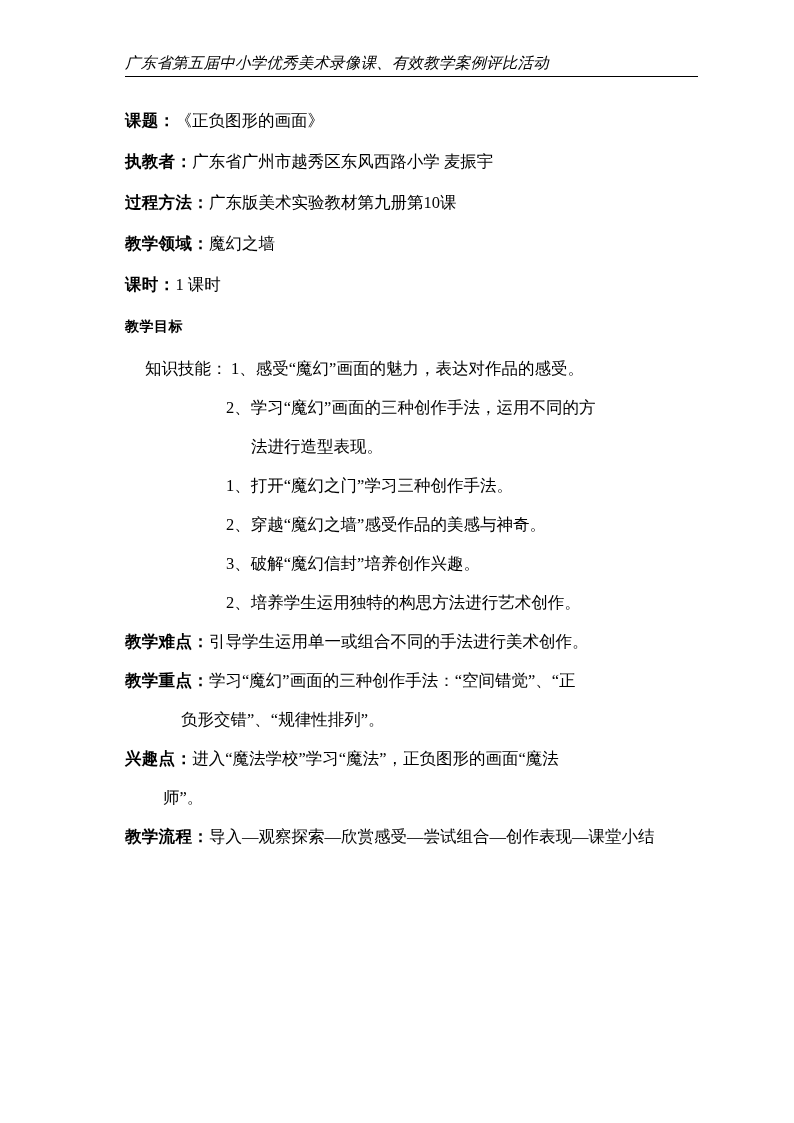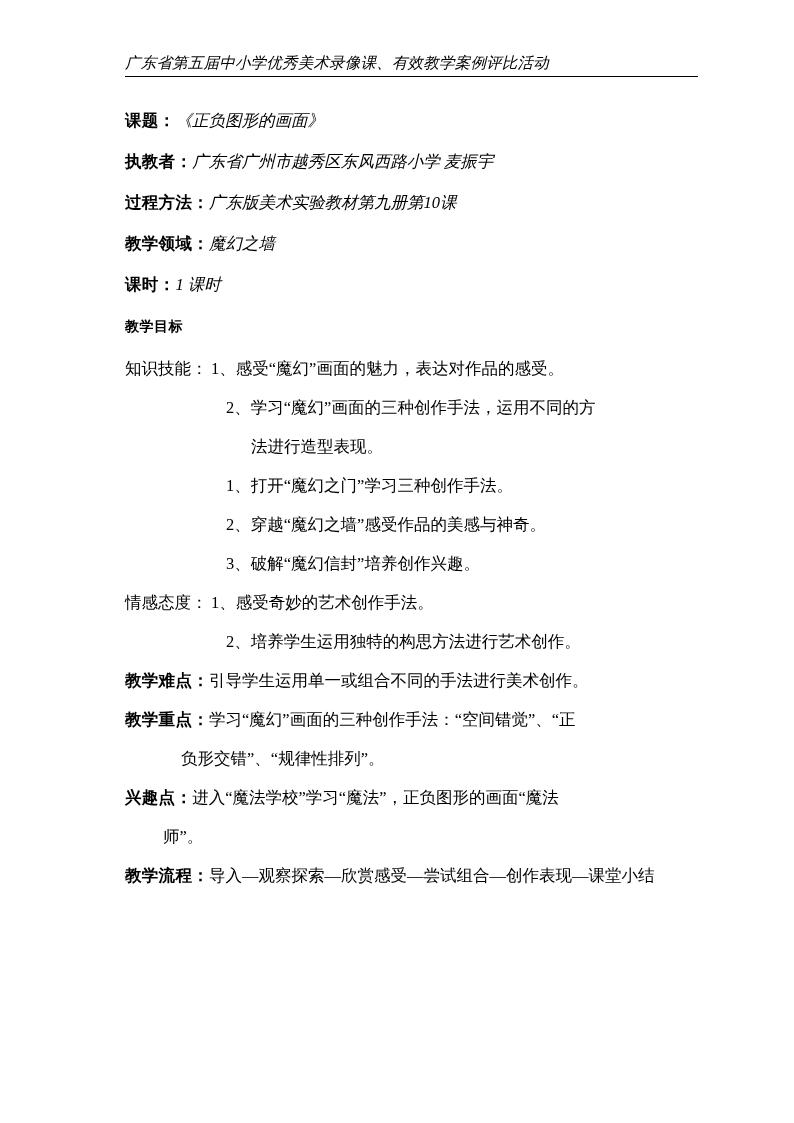--- a/index.html
+++ b/index.html
@@ -57,21 +57,20 @@
     margin-bottom: 0;
     line-height: 41px;
     white-space: nowrap;
   }
   .lbl-bold {
     font-weight: bold;
     letter-spacing: 0.3px;
   }
   .val {
     font-weight: normal;
-    font-style: italic;
   }
 
   
   .section-head {
     font-weight: bold;
     font-size: 14px;
     line-height: 44px;
     letter-spacing: 0.5px;
   }
 
@@ -79,20 +78,21 @@
   .obj-group {
     line-height: 39px;
   }
   .obj-line {
     display: block;
     white-space: nowrap;
   }
   .obj-label {
     display: inline-block;
     width: 86px;
+    margin-left: 20px;
   }
   .obj-num-indent {
     display: inline-block;
     width: 101px;
   }
   .obj-wrap-indent {
     display: inline-block;
     width: 126px;
   }
   .obj-text { }
@@ -166,23 +166,20 @@
       <div class="obj-line">
         <span class="obj-num-indent"></span><span>2、</span><span class="obj-text">穿越“魔幻之墙”感受作品的美感与神奇。</span>
       </div>
       <div class="obj-line">
         <span class="obj-num-indent"></span><span>3、</span><span class="obj-text">破解“魔幻信封”培养创作兴趣。</span>
       </div>
     </div>
 
     <div class="obj-group">
       <div class="obj-line">
-        <span class="obj-label">情感态度：</span><span>1、</span><span class="obj-text">感受奇妙的艺术创作手法。</span>
-      </div>
-      <div class="obj-line">
         <span class="obj-num-indent"></span><span>2、</span><span class="obj-text">培养学生运用独特的构思方法进行艺术创作。</span>
       </div>
     </div>
 
     <div class="kp">
       <div class="kp-line">
         <span class="lbl-bold">教学难点：</span><span>引导学生运用单一或组合不同的手法进行美术创作。</span>
       </div>
     </div>
 

